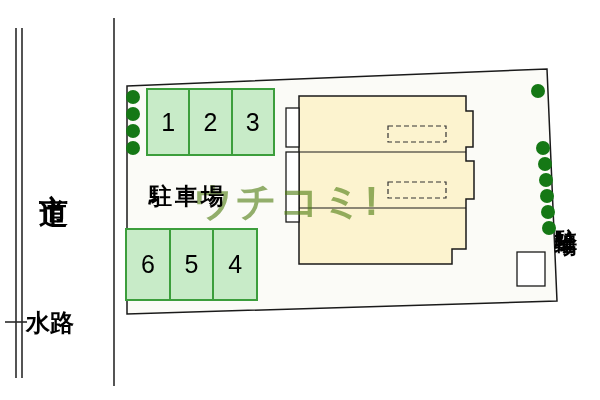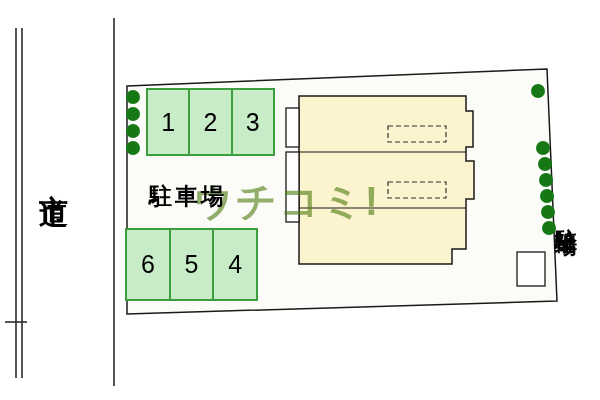--- a/index.html
+++ b/index.html
@@ -73,20 +73,21 @@
     <circle class="tree" cx="547" cy="196" r="7"></circle>
     <circle class="tree" cx="548" cy="212" r="7"></circle>
     <circle class="tree" cx="549" cy="228" r="7"></circle>
 
     <rect class="porch" x="517" y="252" width="28" height="34"></rect>
   </svg>
 
   <div class="watermark">ウチコミ!</div>
 
   <div class="label-v road-label">市道</div>
+  <div class="label-h waterway-label">水路</div>
   <div class="label-h parking-label">駐車場</div>
   <div class="label-v bicycle-label">駐輪場</div>
 
   <div class="stalls stalls-top">
     <div class="stall">
       <span>1</span>
     </div>
     <div class="stall">
       <span>2</span>
     </div>

